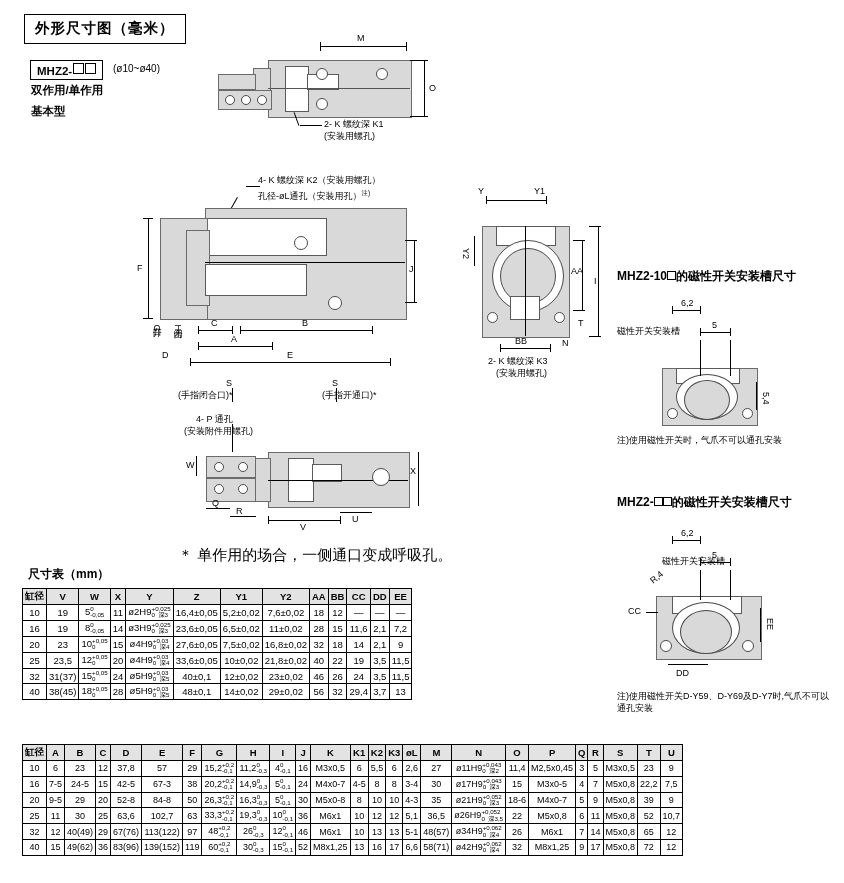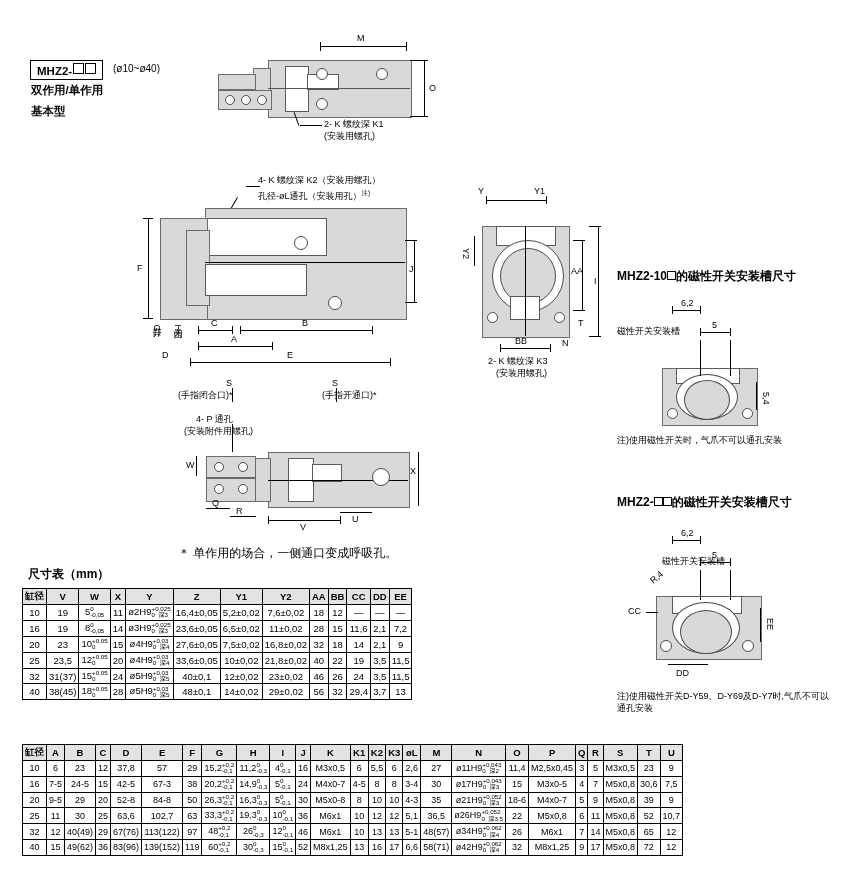--- a/index.html
+++ b/index.html
@@ -36,20 +36,21 @@
   table th{background:#e3e3e3;font-weight:bold;font-size:9.5px;}
   .frac{display:inline-block;font-size:6.2px;line-height:6.4px;vertical-align:middle;text-align:left;}
   .sup{font-size:6.4px;vertical-align:super;}
   .sq{display:inline-block;width:7px;height:7px;border:1px solid #000;vertical-align:0px;}
 </style>
 </head>
 <body>
 
 <div class="page">
 
+  <div class="title-box">外形尺寸图（毫米）</div>
 
   <div class="model-box">
     <span>MHZ2-</span><span class="model-sq"></span><span class="model-sq"></span>
   </div>
   <div class="model-note">(ø10~ø40)</div>
   <div class="model-sub1">双作用/单作用</div>
   <div class="model-sub2">基本型</div>
 
   <div>
 
@@ -212,21 +213,21 @@
     <div class="ln hln" style="left:230px;top:516px;width:26px;"></div>
     <div class="lbl" style="left:236px;top:506px;">R</div>
 
     <div class="ln hln" style="left:268px;top:520px;width:72px;"></div>
     <div class="ln vln" style="left:268px;top:516px;height:8px;"></div>
     <div class="ln vln" style="left:340px;top:516px;height:8px;"></div>
     <div class="lbl" style="left:300px;top:522px;">V</div>
     <div class="ln hln" style="left:340px;top:512px;width:32px;"></div>
     <div class="lbl" style="left:352px;top:514px;">U</div>
 
-    <div class="lbl" style="left:178px;top:546px;font-size:12px;">＊ 单作用的场合，一侧通口变成呼吸孔。</div>
+    <div class="lbl" style="left:178px;top:546px;font-size:15px;">＊ 单作用的场合，一侧通口变成呼吸孔。</div>
   </div>
 
   <div>
     <div class="panel-title" style="left:617px;top:268px;">
       <span>MHZ2-10</span><span class="sq"></span><span>的磁性开关安装槽尺寸</span>
     </div>
 
     <div class="lbl" style="left:681px;top:298px;">6,2</div>
     <div class="ln hln" style="left:672px;top:310px;width:28px;"></div>
     <div class="ln vln" style="left:672px;top:306px;height:8px;"></div>
@@ -479,21 +480,21 @@
           <td>8</td>
           <td>8</td>
           <td>3-4</td>
           <td>30</td>
           <td>ø17H9<span class="frac">+0,043<br>0&nbsp;&nbsp;深3</span></td>
           <td>15</td>
           <td>M3x0-5</td>
           <td>4</td>
           <td>7</td>
           <td>M5x0,8</td>
-          <td>30,6</td>
+          <td>22,2</td>
           <td>7,5</td>
         </tr>
         <tr>
           <td>20</td>
           <td>9-5</td>
           <td>29</td>
           <td>20</td>
           <td>52-8</td>
           <td>84-8</td>
           <td>50</td>

